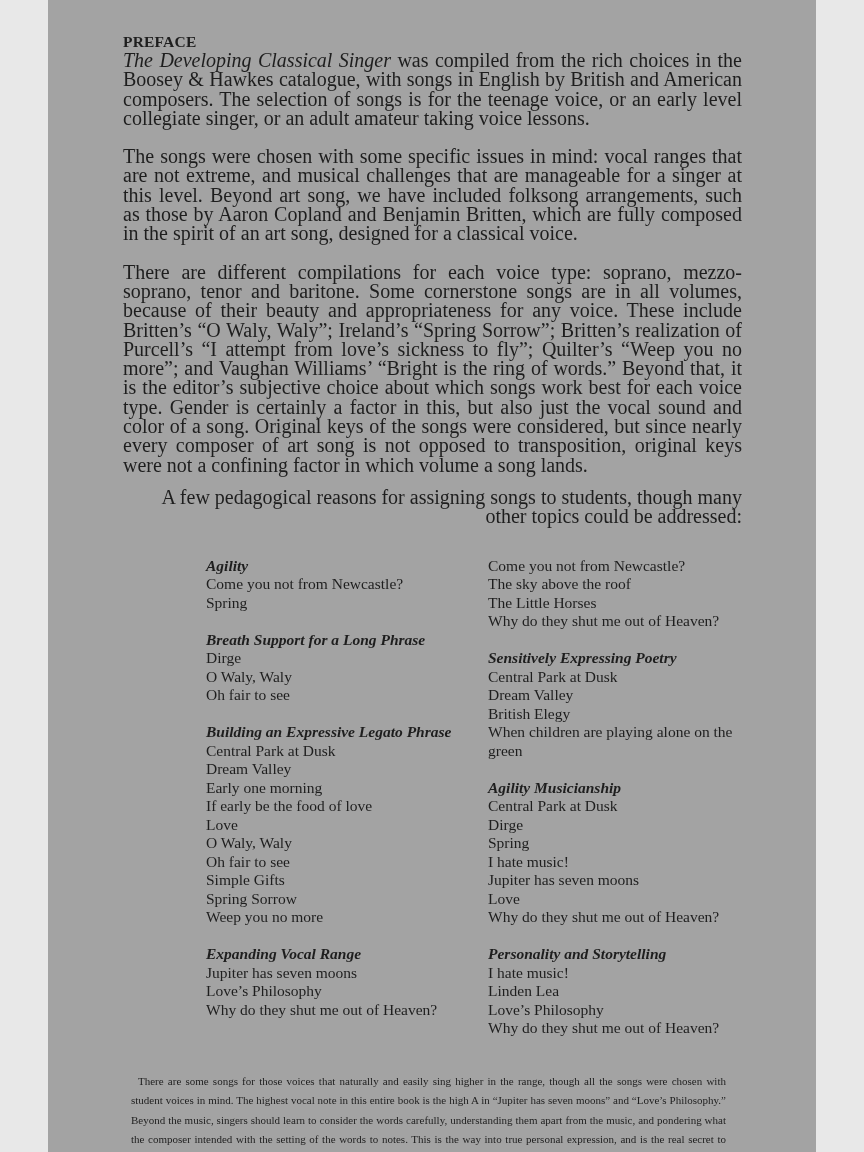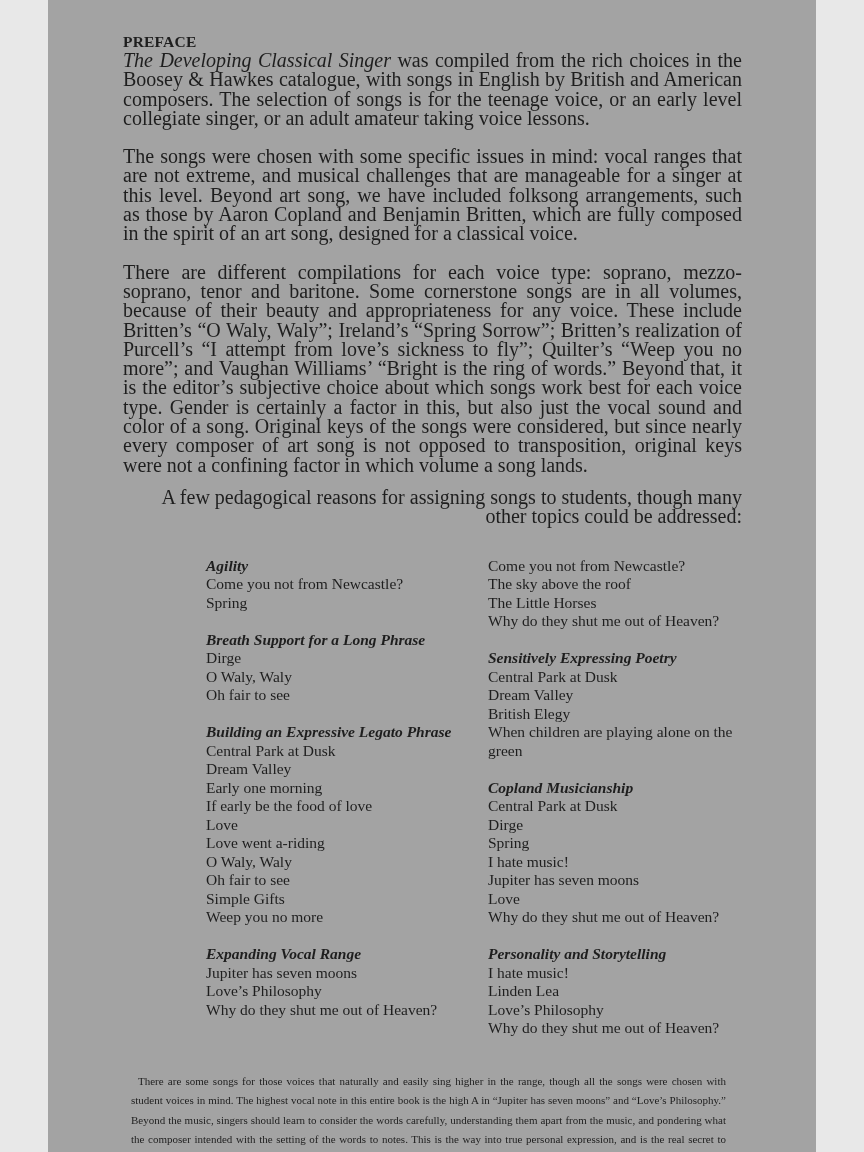--- a/index.html
+++ b/index.html
@@ -93,24 +93,24 @@
           <div class="song">O Waly, Waly</div>
           <div class="song">Oh fair to see</div>
         </div>
         <div class="group">
           <div class="cat-title">Building an Expressive Legato Phrase</div>
           <div class="song">Central Park at Dusk</div>
           <div class="song">Dream Valley</div>
           <div class="song">Early one morning</div>
           <div class="song">If early be the food of love</div>
           <div class="song">Love</div>
-          <div class="song">Love went a-riding</div>
           <div class="song">O Waly, Waly</div>
           <div class="song">Oh fair to see</div>
           <div class="song">Simple Gifts</div>
+          <div class="song">Spring Sorrow</div>
           <div class="song">Weep you no more</div>
         </div>
         <div class="group">
           <div class="cat-title">Expanding Vocal Range</div>
           <div class="song">Jupiter has seven moons</div>
           <div class="song">Love’s Philosophy</div>
           <div class="song">Why do they shut me out of Heaven?</div>
         </div>
       </div>
     <div class="col-right">
@@ -121,21 +121,21 @@
           <div class="song">Why do they shut me out of Heaven?</div>
         </div>
         <div class="group">
           <div class="cat-title">Sensitively Expressing Poetry</div>
           <div class="song">Central Park at Dusk</div>
           <div class="song">Dream Valley</div>
           <div class="song">British Elegy</div>
           <div class="song">When children are playing alone on the green</div>
         </div>
         <div class="group">
-          <div class="cat-title">Copland Musicianship</div>
+          <div class="cat-title">Agility Musicianship</div>
           <div class="song">Central Park at Dusk</div>
           <div class="song">Dirge</div>
           <div class="song">Spring</div>
           <div class="song">I hate music!</div>
           <div class="song">Jupiter has seven moons</div>
           <div class="song">Love</div>
           <div class="song">Why do they shut me out of Heaven?</div>
         </div>
         <div class="group">
           <div class="cat-title">Personality and Storytelling</div>

